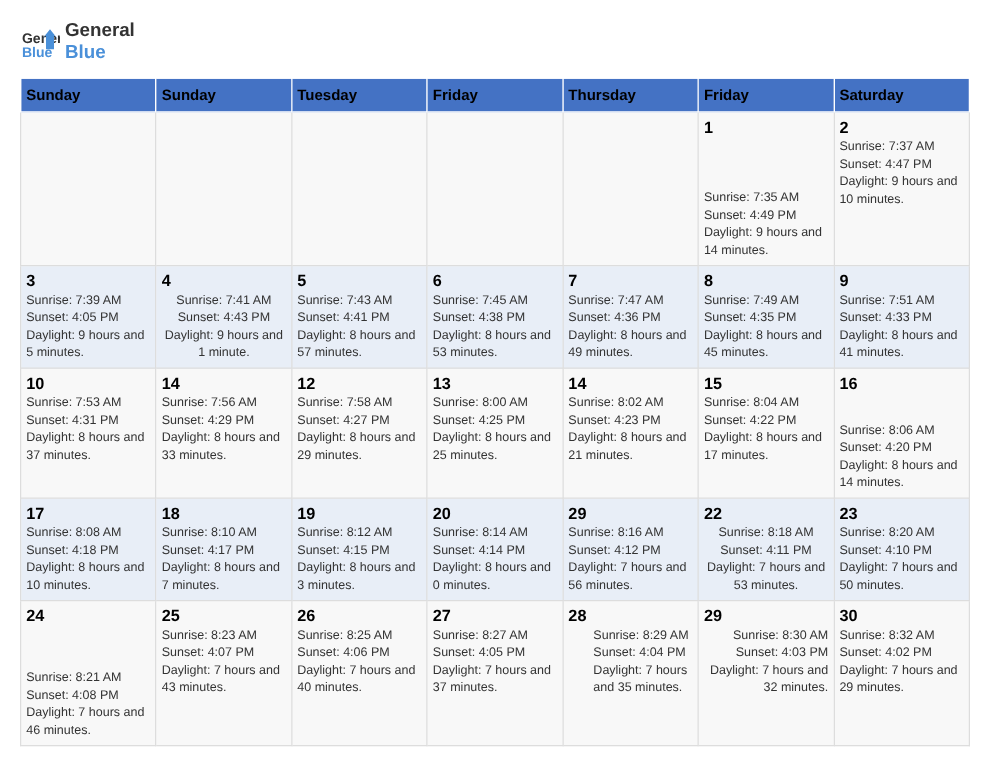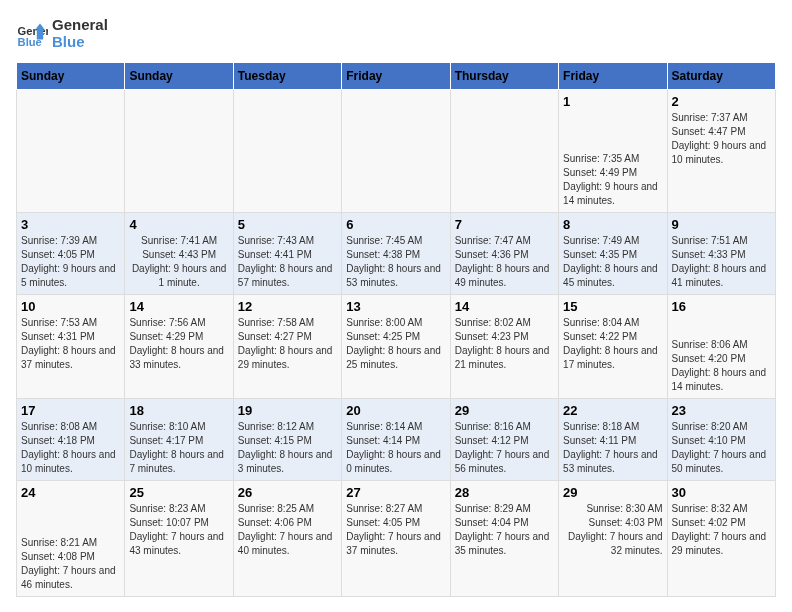--- a/index.html
+++ b/index.html
@@ -245,59 +245,59 @@
 Daylight: 8 hours and 0 minutes.</div>
         </td>
         <td>
           <div class="day-num">29</div>
           <div class="day-info" style="white-space: pre-line;">Sunrise: 8:16 AM
 Sunset: 4:12 PM
 Daylight: 7 hours and 56 minutes.</div>
         </td>
         <td>
           <div class="day-num">22</div>
-          <div class="day-info" style="white-space: pre-line;">Sunrise: 8:18 AM
+          <div class="day-info" style="white-space: pre-line; text-align: center;">Sunrise: 8:18 AM
 Sunset: 4:11 PM
 Daylight: 7 hours and 53 minutes.</div>
         </td>
         <td>
           <div class="day-num">23</div>
           <div class="day-info" style="white-space: pre-line;">Sunrise: 8:20 AM
 Sunset: 4:10 PM
 Daylight: 7 hours and 50 minutes.</div>
         </td>
       </tr>
       <tr>
         <td>
           <div class="day-num">24</div>
           <div class="day-info" style="white-space: pre-line; margin-top: 36px;">Sunrise: 8:21 AM
 Sunset: 4:08 PM
 Daylight: 7 hours and 46 minutes.</div>
         </td>
         <td>
           <div class="day-num">25</div>
           <div class="day-info" style="white-space: pre-line;">Sunrise: 8:23 AM
-Sunset: 10:07 PM
+Sunset: 4:07 PM
 Daylight: 7 hours and 43 minutes.</div>
         </td>
         <td>
           <div class="day-num">26</div>
           <div class="day-info" style="white-space: pre-line;">Sunrise: 8:25 AM
 Sunset: 4:06 PM
 Daylight: 7 hours and 40 minutes.</div>
         </td>
         <td>
           <div class="day-num">27</div>
           <div class="day-info" style="white-space: pre-line;">Sunrise: 8:27 AM
 Sunset: 4:05 PM
 Daylight: 7 hours and 37 minutes.</div>
         </td>
         <td>
           <div class="day-num">28</div>
-          <div class="day-info" style="white-space: pre-line;">Sunrise: 8:29 AM
+          <div class="day-info" style="white-space: pre-line; margin-left: 20px;">Sunrise: 8:29 AM
 Sunset: 4:04 PM
 Daylight: 7 hours and 35 minutes.</div>
         </td>
         <td>
           <div class="day-num">29</div>
           <div class="day-info" style="white-space: pre-line; text-align: right;">Sunrise: 8:30 AM
 Sunset: 4:03 PM
 Daylight: 7 hours and 32 minutes.</div>
         </td>
         <td>

